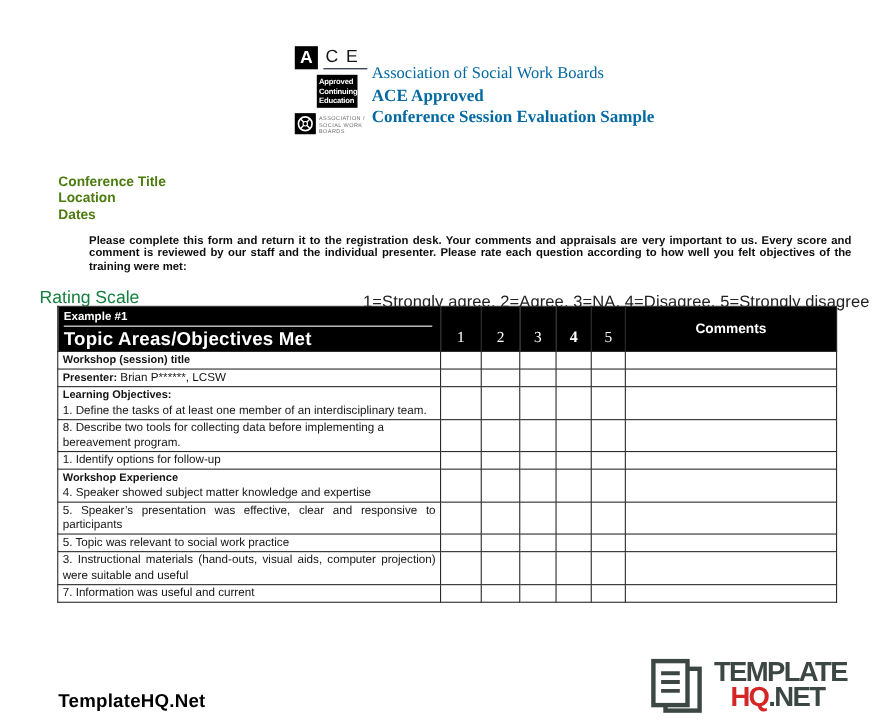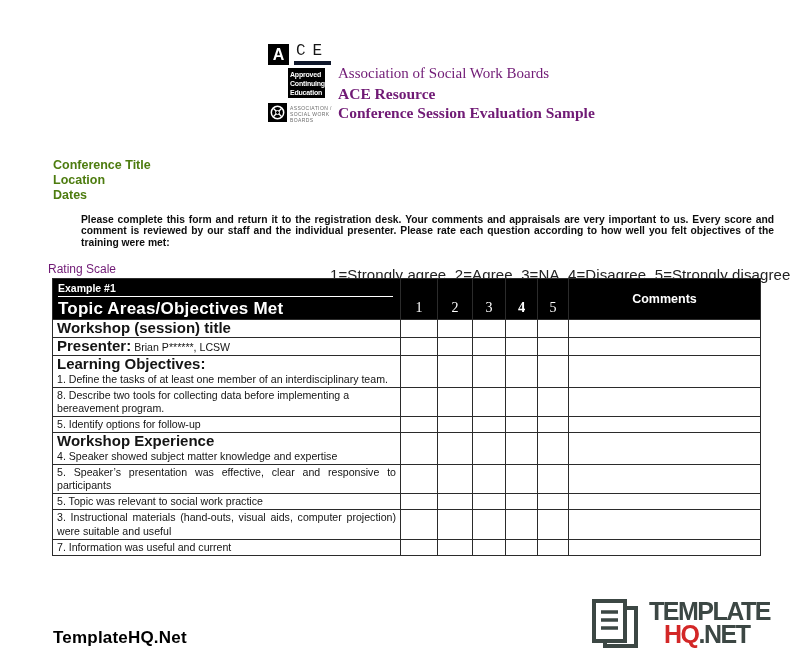--- a/index.html
+++ b/index.html
@@ -5,61 +5,61 @@
   html,body{margin:0;padding:0;background:#fff;}
   .page{position:relative;width:800px;height:658px;background:#fff;overflow:hidden;
         font-family:"Liberation Sans",sans-serif;color:#111;}
 
   
   .ace-logo{position:absolute;left:268px;top:42px;width:75px;height:86px;}
   .ace-row1{position:absolute;left:0;top:0;display:flex;align-items:flex-end;}
   .ace-a-box{width:21px;height:21px;background:#000;color:#fff;display:flex;align-items:center;
              justify-content:center;font-weight:bold;font-size:16px;font-family:"Liberation Sans",sans-serif;}
   .ace-ce{display:inline-block;margin-left:5px;font-size:16px;letter-spacing:7px;color:#161616;
-          border-bottom:4px solid #0f172a;padding:0 2px 1px 2px;line-height:18px;font-family:Liberation Mono, monospace;}
+          border-bottom:1px solid #0f172a;padding:0 2px 1px 2px;line-height:18px;}
   .ace-bar{position:absolute;left:20px;top:26px;width:37px;height:30px;background:#000;color:#fff;
            display:flex;flex-direction:column;justify-content:center;padding-left:2px;box-sizing:border-box;}
   .ace-bar div{font-size:7px;font-weight:bold;line-height:9px;letter-spacing:-0.2px;white-space:nowrap;}
   .ace-row3{position:absolute;left:0;top:61px;display:flex;align-items:flex-start;}
   .ace-emblem{width:19px;height:19px;background:#000;flex:0 0 auto;}
   .ace-assoc{margin-left:3px;padding-top:3px;}
   .ace-assoc div{font-size:5px;line-height:5.8px;color:#6d6d6d;letter-spacing:0.4px;white-space:nowrap;}
 
   
-  .header-text{position:absolute;left:338px;top:64px;font-family:"Liberation Serif",serif;color:#701a75;}
+  .header-text{position:absolute;left:338px;top:58px;font-family:"Liberation Serif",serif;color:#0369a1;}
   .header-org{font-size:15px;line-height:19px;}
   .header-resource{font-size:15.5px;font-weight:bold;line-height:19px;margin-top:1px;}
   .header-title{font-size:15.5px;font-weight:bold;line-height:19px;}
 
   
   .conf-block{position:absolute;left:53px;top:158px;font-weight:bold;font-size:12.5px;line-height:15px;color:#4d7c0f;}
 
   
   .instructions{position:absolute;left:53px;top:214px;width:693px;font-weight:bold;font-size:10.3px;
                 line-height:11.3px;text-align:justify;color:#0d0d0d;margin-left:28px;}
 
   
-  .rating-label{position:absolute;left:48px;top:262px;font-size:12px;color:#701a75;}
+  .rating-label{position:absolute;left:36px;top:262px;font-size:16px;color:#15803d;}
   .rating-legend{position:absolute;left:330px;top:266px;font-size:15px;color:#222;letter-spacing:0.1px;}
 
   
   table.eval{position:absolute;left:52px;top:278px;width:708px;border-collapse:collapse;table-layout:fixed;}
   table.eval td, table.eval th{border:1px solid #2b2b2b;box-sizing:border-box;}
   thead th{background:var(--header-bg,#000);color:#fff;border:1px solid #000;height:41px;padding:0;}
   th.topic{text-align:left;vertical-align:top;padding:2px 4px 0 5px;}
   .example{font-size:10.5px;font-weight:bold;border-bottom:1px solid #fff;padding:1px 0 2px 0;
            width:99%;text-align:left;}
   .topic-title{font-size:17px;font-weight:bold;padding-top:2px;letter-spacing:0.2px;}
   th.score{vertical-align:bottom;text-align:center;font-family:"Liberation Serif",serif;
            font-weight:normal;font-size:14px;padding-bottom:3px;border-left:1px solid #fff !important;}
   th.score.s4{font-weight:bold;font-size:14.5px;}
   th.comments-h{font-size:12.5px;font-weight:bold;text-align:center;vertical-align:middle;
                 border-left:1px solid #fff !important;}
   tbody td.topic{font-size:10.6px;line-height:13.2px;padding:1px 4px;color:#141414;}
-  tbody td.topic b{font-size:15px;}
+  tbody td.topic b{font-size:10px;}
   tbody td.score, tbody td.comments{padding:0;}
   .justify{text-align:justify;text-align-last:left;}
 
   
   .watermark{position:absolute;left:53px;top:628px;font-size:17px;font-weight:bold;color:#000;letter-spacing:0.2px;}
   .hq-logo{position:absolute;left:588px;top:597px;display:flex;align-items:flex-start;}
   .hq-icon{flex:0 0 auto;}
   .hq-text{margin-left:5px;font-weight:bold;font-size:25px;line-height:23px;letter-spacing:-1.5px;
            color:var(--brand-dark,#3c4744);padding-top:3px;}
   .hq-line2{margin-left:15px;}
@@ -91,21 +91,21 @@
       <div class="ace-assoc">
         <div>ASSOCIATION /</div>
         <div>SOCIAL WORK</div>
         <div>BOARDS</div>
       </div>
     </div>
   </div>
 
   <div class="header-text">
     <div class="header-org">Association of Social Work Boards</div>
-    <div class="header-resource">ACE Resource</div>
+    <div class="header-resource">ACE Approved</div>
     <div class="header-title">Conference Session Evaluation Sample</div>
   </div>
 
   <div class="conf-block">
     <div>Conference Title</div>
     <div>Location</div>
     <div>Dates</div>
   </div>
 
   <div class="instructions">Please complete this form and return it to the registration desk. Your comments and appraisals are very important to us. Every score and comment is reviewed by our staff and the individual presenter. Please rate each question according to how well you felt objectives of the training were met:</div>
@@ -173,21 +173,21 @@
         <tr>
           <td class="topic">8. Describe two tools for collecting data before implementing a bereavement program.</td>
           <td class="score"></td>
           <td class="score"></td>
           <td class="score"></td>
           <td class="score"></td>
           <td class="score"></td>
           <td class="comments"></td>
         </tr>
         <tr>
-          <td class="topic">5. Identify options for follow-up</td>
+          <td class="topic">1. Identify options for follow-up</td>
           <td class="score"></td>
           <td class="score"></td>
           <td class="score"></td>
           <td class="score"></td>
           <td class="score"></td>
           <td class="comments"></td>
         </tr>
         <tr>
           <td class="topic">
             <div><b>Workshop Experience</b></div>

